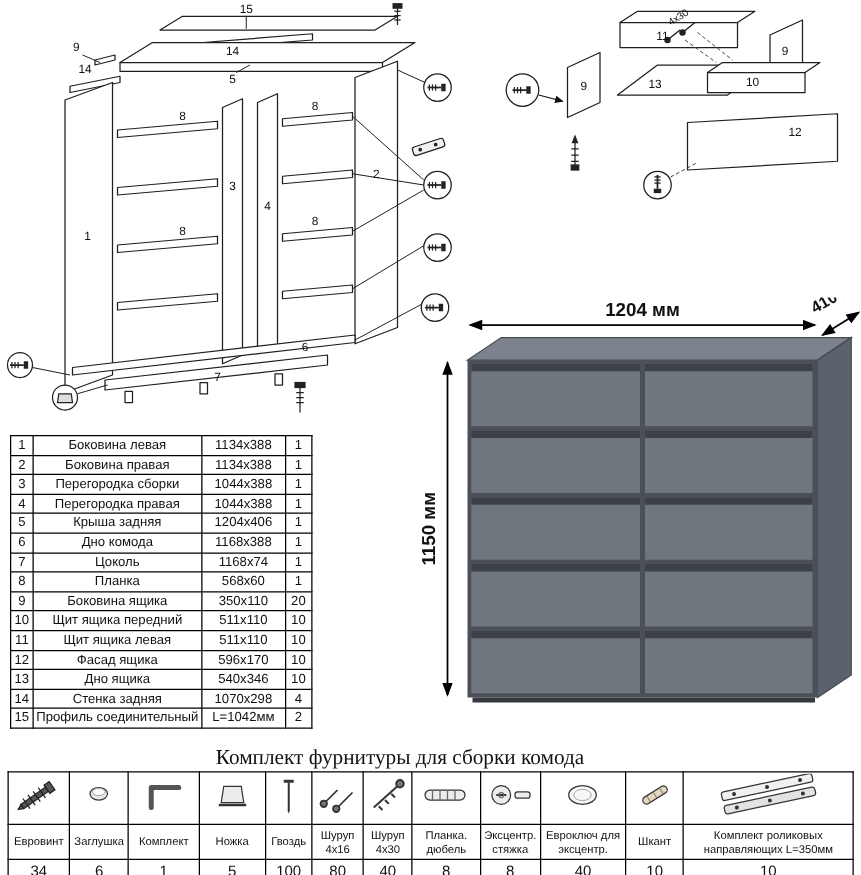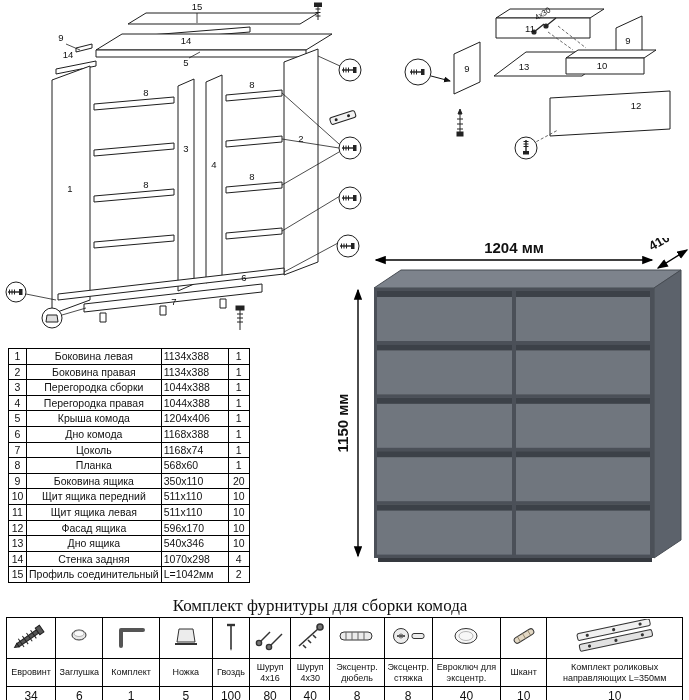--- a/index.html
+++ b/index.html
@@ -8,21 +8,21 @@
   svg text{font-family:"Liberation Sans",sans-serif;fill:#111;}
   .lbl text{font-size:9.5px;text-anchor:middle;}
   .dim-label{font-weight:bold;font-size:15px;}
   .dim-label-sm{font-weight:bold;font-size:13px;}
 
   
   #parts-table table{border-collapse:collapse;font-size:10.5px;}
   #parts-table td{border:1px solid #000;padding:0 2px;height:14.6px;line-height:1;white-space:nowrap;}
   #parts-table .c-num{width:13px;text-align:center;}
   #parts-table .c-name{width:128px;text-align:center;}
-  #parts-table .c-size{width:62px;}
+  #parts-table .c-size{width:62px;text-align:center;}
   #parts-table .c-qty{width:16px;text-align:center;}
 
   
   #hardware-title{width:640px;text-align:center;font-family:"Liberation Serif",serif;font-size:17px;}
   #hardware-table table{border-collapse:collapse;table-layout:fixed;width:677px;}
   #hardware-table td{border:1px solid #000;text-align:center;vertical-align:middle;padding:1px;overflow:hidden;}
   .hw-icon-cell{height:36px;}
   .hw-name-cell{height:25px;font-size:9px;line-height:1.15;}
   .hw-qty-cell{height:15px;font-size:12px;}
 </style>
@@ -240,21 +240,21 @@
 
         <tr>
           <td class="c-num">4</td>
           <td class="c-name">Перегородка правая</td>
           <td class="c-size">1044x388</td>
           <td class="c-qty">1</td>
         </tr>
 
         <tr>
           <td class="c-num">5</td>
-          <td class="c-name">Крыша комода</td>
+          <td class="c-name">Крыша задняя</td>
           <td class="c-size">1204x406</td>
           <td class="c-qty">1</td>
         </tr>
 
         <tr>
           <td class="c-num">6</td>
           <td class="c-name">Дно комода</td>
           <td class="c-size">1168x388</td>
           <td class="c-qty">1</td>
         </tr>
@@ -507,21 +507,21 @@
     </td>
   </tr>
   <tr>
     <td class="hw-name-cell">Евровинт</td>
     <td class="hw-name-cell">Заглушка</td>
     <td class="hw-name-cell">Комплект</td>
     <td class="hw-name-cell">Ножка</td>
     <td class="hw-name-cell">Гвоздь</td>
     <td class="hw-name-cell">Шуруп 4x16</td>
     <td class="hw-name-cell">Шуруп 4x30</td>
-    <td class="hw-name-cell">Эксцентр. дюбель</td>
+    <td class="hw-name-cell">Планка. дюбель</td>
     <td class="hw-name-cell">Эксцентр. стяжка</td>
     <td class="hw-name-cell">Евроключ для эксцентр.</td>
     <td class="hw-name-cell">Шкант</td>
     <td class="hw-name-cell">Комплект роликовых направляющих L=350мм</td>
   </tr>
   <tr>
     <td class="hw-qty-cell">34</td>
     <td class="hw-qty-cell">6</td>
     <td class="hw-qty-cell">1</td>
     <td class="hw-qty-cell">5</td>

